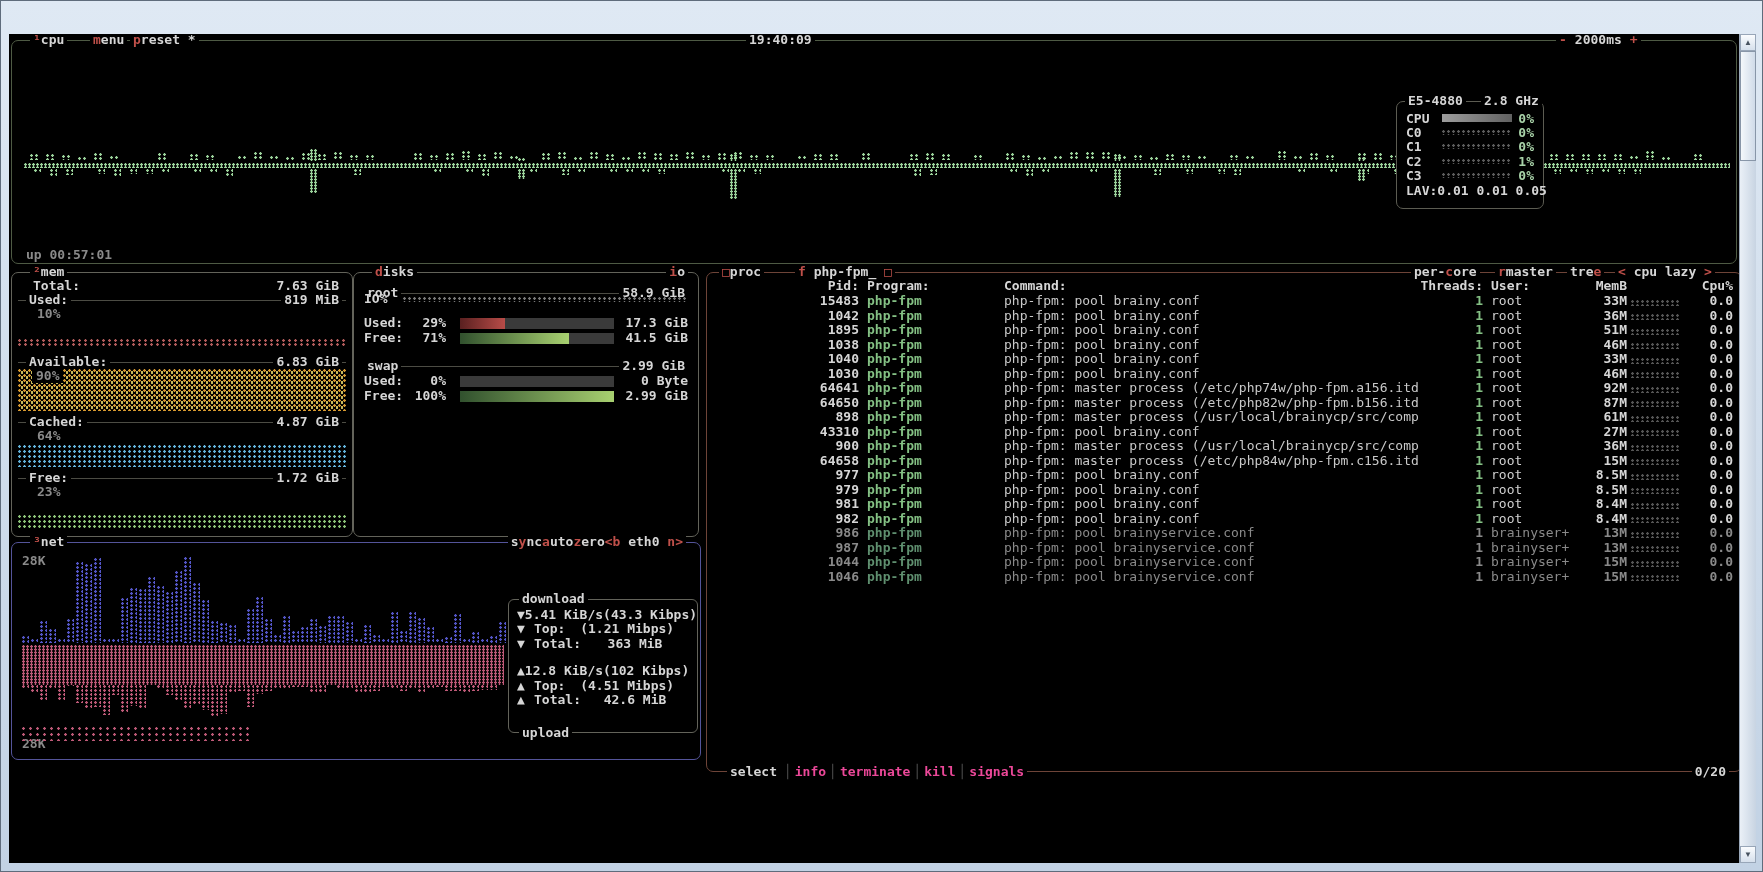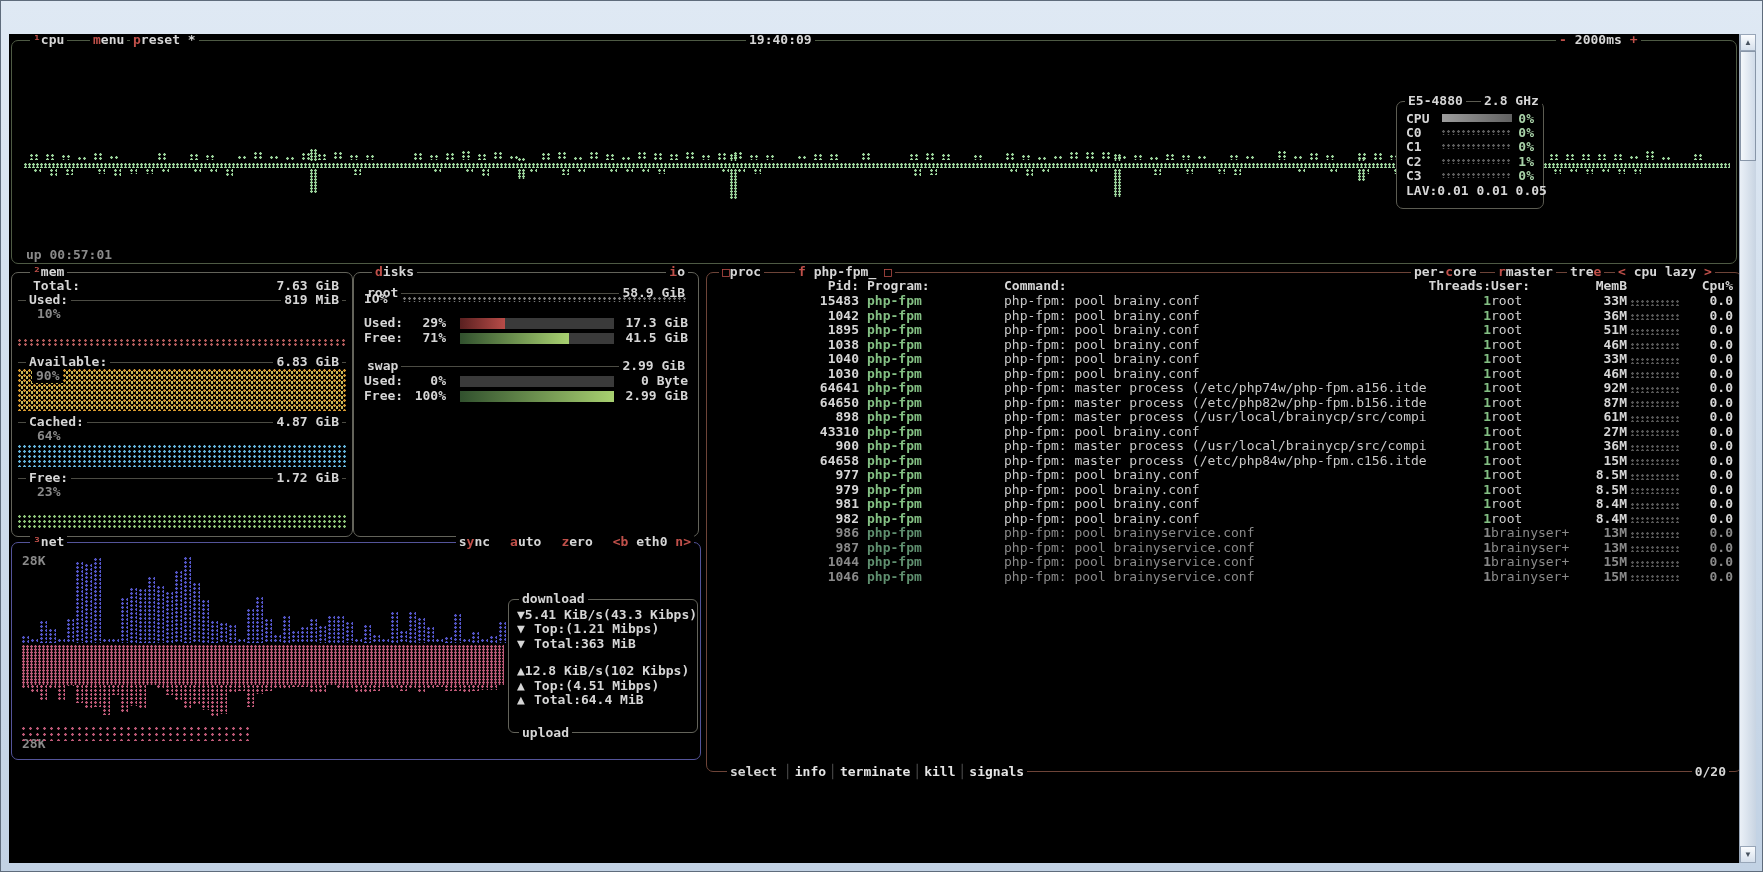--- a/index.html
+++ b/index.html
@@ -65,54 +65,54 @@
   .dl-pct{width:36px;text-align:right}
   .dbar{flex:1;height:11px;background:#3a3a3a;margin:0 10px 0 14px;position:relative;overflow:hidden}
   .dbar i{position:absolute;left:0;top:0;bottom:0}
   .fill-red{background:linear-gradient(90deg,#5a2020,#b84c48)}
   .fill-green{background:linear-gradient(90deg,#31512e,#a8d070)}
   .dl-val{width:64px;text-align:right}
   .iodots{--c:#777;height:5px;flex:1;margin-left:16px;margin-right:2px}
   
   #net-box{left:2px;top:508px;width:690px;height:218px;border-color:#54549a}
   #net-title{left:18px}
-  #net-buttons{right:6px;display:flex;gap:20px}
+  #net-buttons{right:14px;display:flex;gap:0}
   #net-graph{position:absolute;left:6px;top:8px;right:6px;bottom:6px;overflow:hidden}
   .ng-b{--c:#5456c8}
   .ng-r{--c:#bf5a78}
   .nscale{position:absolute;background:#000;padding:0 2px;color:#8a8a8a}
   
   #dl-panel{position:absolute;left:496px;top:56px;width:190px;height:134px;border:1px solid #63635a;border-radius:6px;background:#000;box-sizing:border-box}
   #dl-title{left:10px}#ul-title{left:10px}
   .nrows{padding:8px 8px 0 8px}
   .nrows2{padding:0 8px;margin-top:13px}
   .nrow{display:flex;height:14.4px;line-height:14.4px}
   .nicon{width:17px}
-  .nval{flex:1;text-align:left}
+  .nval{flex:1;text-align:center}
   
   #proc-box{left:697px;top:238px;width:1036px;height:500px;border-color:#6e4438}
   #proc-title{left:12px}#proc-filter{left:88px}
   #ctl-percore{left:704px}#ctl-reverse{left:788px}#ctl-tree{left:860px}#ctl-cpulazy{left:908px}
   .prow{display:flex;height:14.5px;line-height:14.5px;padding:0 8px;align-items:center}
   #proc-header{position:absolute;top:6px;left:0;right:0}
   #process-rows{position:absolute;top:21px;left:0;right:0}
   .c-pid{width:144px;text-align:right}
   .c-prog{width:129px;margin-left:8px;color:#84c084;overflow:hidden}
   .c-cmd{flex:1;margin-left:8px;font-weight:400;color:#c9c9c9;overflow:hidden}
   .c-thr{width:64px;text-align:right;color:#84c084}
-  .c-user{width:96px;font-weight:400;color:#cfcfcf}
+  .c-user{width:96px;margin-left:8px;font-weight:400;color:#cfcfcf}
   .c-mem{width:40px;text-align:right}
   .c-mg{width:50px;margin-left:4px;height:6px;--c:#555;align-self:flex-end;margin-bottom:3px}
   .c-cpu{width:52px;text-align:right}
   .hed span{color:#d6d6d6!important;font-weight:700!important}
   .dim span{color:#8a8a8a!important}
   .dim .c-prog{color:#5f8f6f!important}
   #proc-footer{left:20px;display:flex;align-items:center}
   #proc-footer .sep{color:#4f4f4f;margin:0 3px;font-weight:400}
-  #proc-footer .fitem{color:#e5e5e5}
+  #proc-footer .fitem{color:#ec4899}
   #proc-counter{right:12px}
   
   .sb{position:absolute;left:1738px;top:33px;bottom:8px;width:17px;background:linear-gradient(90deg,#eaf0f7,#c8d4e2);border-left:1px solid #9aa8ba;box-sizing:border-box}
   .sb-arrow{position:absolute;left:0;right:0;height:17px;background:linear-gradient(#fafcfe,#d6e0ec);border:1px solid #98a6b8;box-sizing:border-box;color:#47525f;font-size:8px;text-align:center;line-height:15px}
   .sb-thumb{position:absolute;left:0;right:0;top:17px;height:110px;background:linear-gradient(90deg,#f4f8fb,#d0dbe9);border:1px solid #8896a8;box-sizing:border-box}
 </style>
 </head>
 <body>
 
 <div class="window">
@@ -553,21 +553,21 @@
               <span class="nval">(102 Kibps)</span>
             </div>
             <div class="nrow">
               <span class="nicon">▲</span>
               <span class="">Top:</span>
               <span class="nval">(4.51 Mibps)</span>
             </div>
             <div class="nrow">
               <span class="nicon">▲</span>
               <span class="">Total:</span>
-              <span class="nval">64.4 MiB</span>
+              <span class="nval">42.6 MiB</span>
             </div>
           </div>
         <span class="blbl" id="ul-title">upload</span>
       </div>
     </div>
 
     <div class="box" id="proc-box">
       <span class="lbl" id="proc-title"><span class="hot">□</span><span>proc</span></span>
       <span class="lbl" id="proc-filter"><span class="hot">f </span><span>php-fpm_</span><span class="hot"> □</span></span>
       <span class="lbl" id="ctl-percore"><span>per-</span><span class="hot">c</span><span>ore</span></span>

